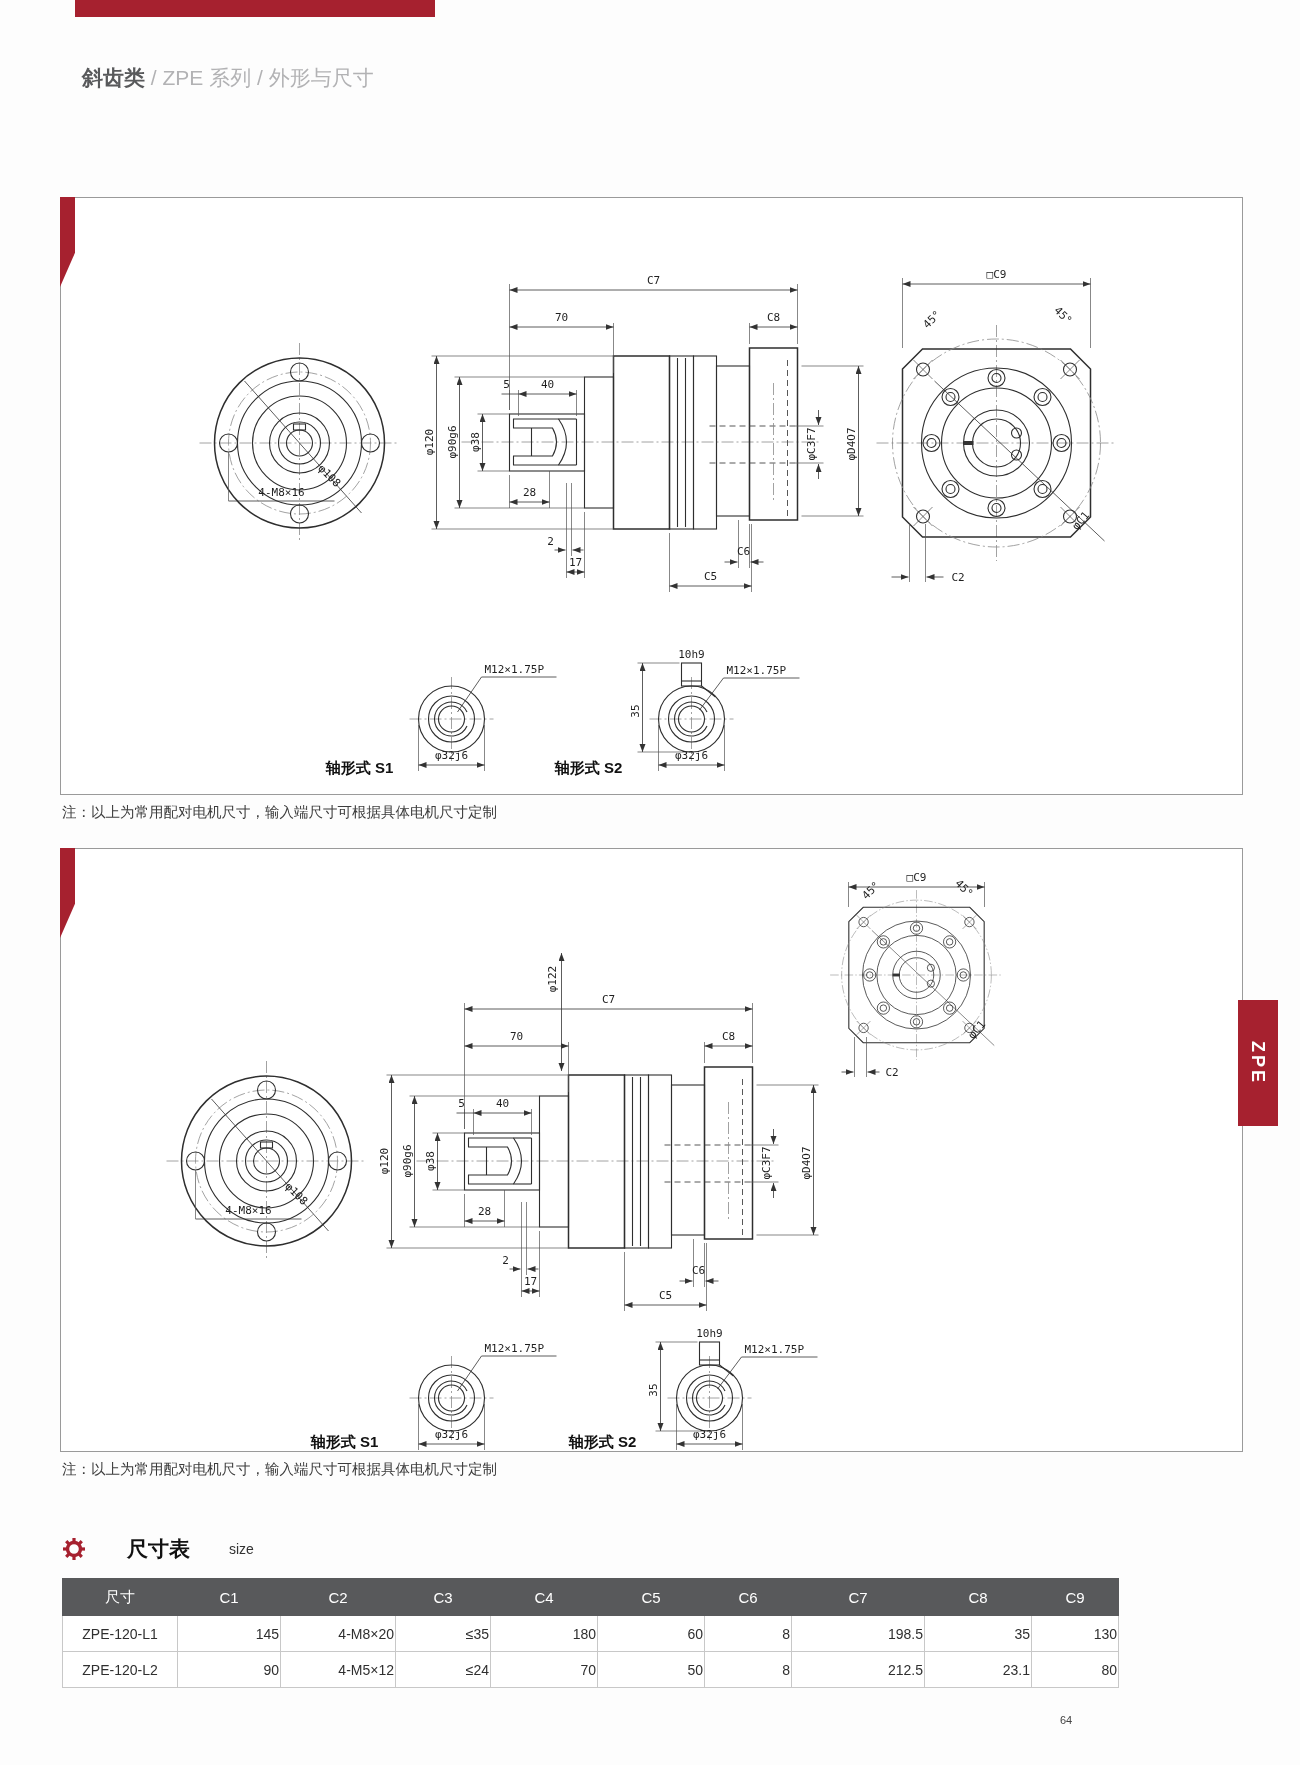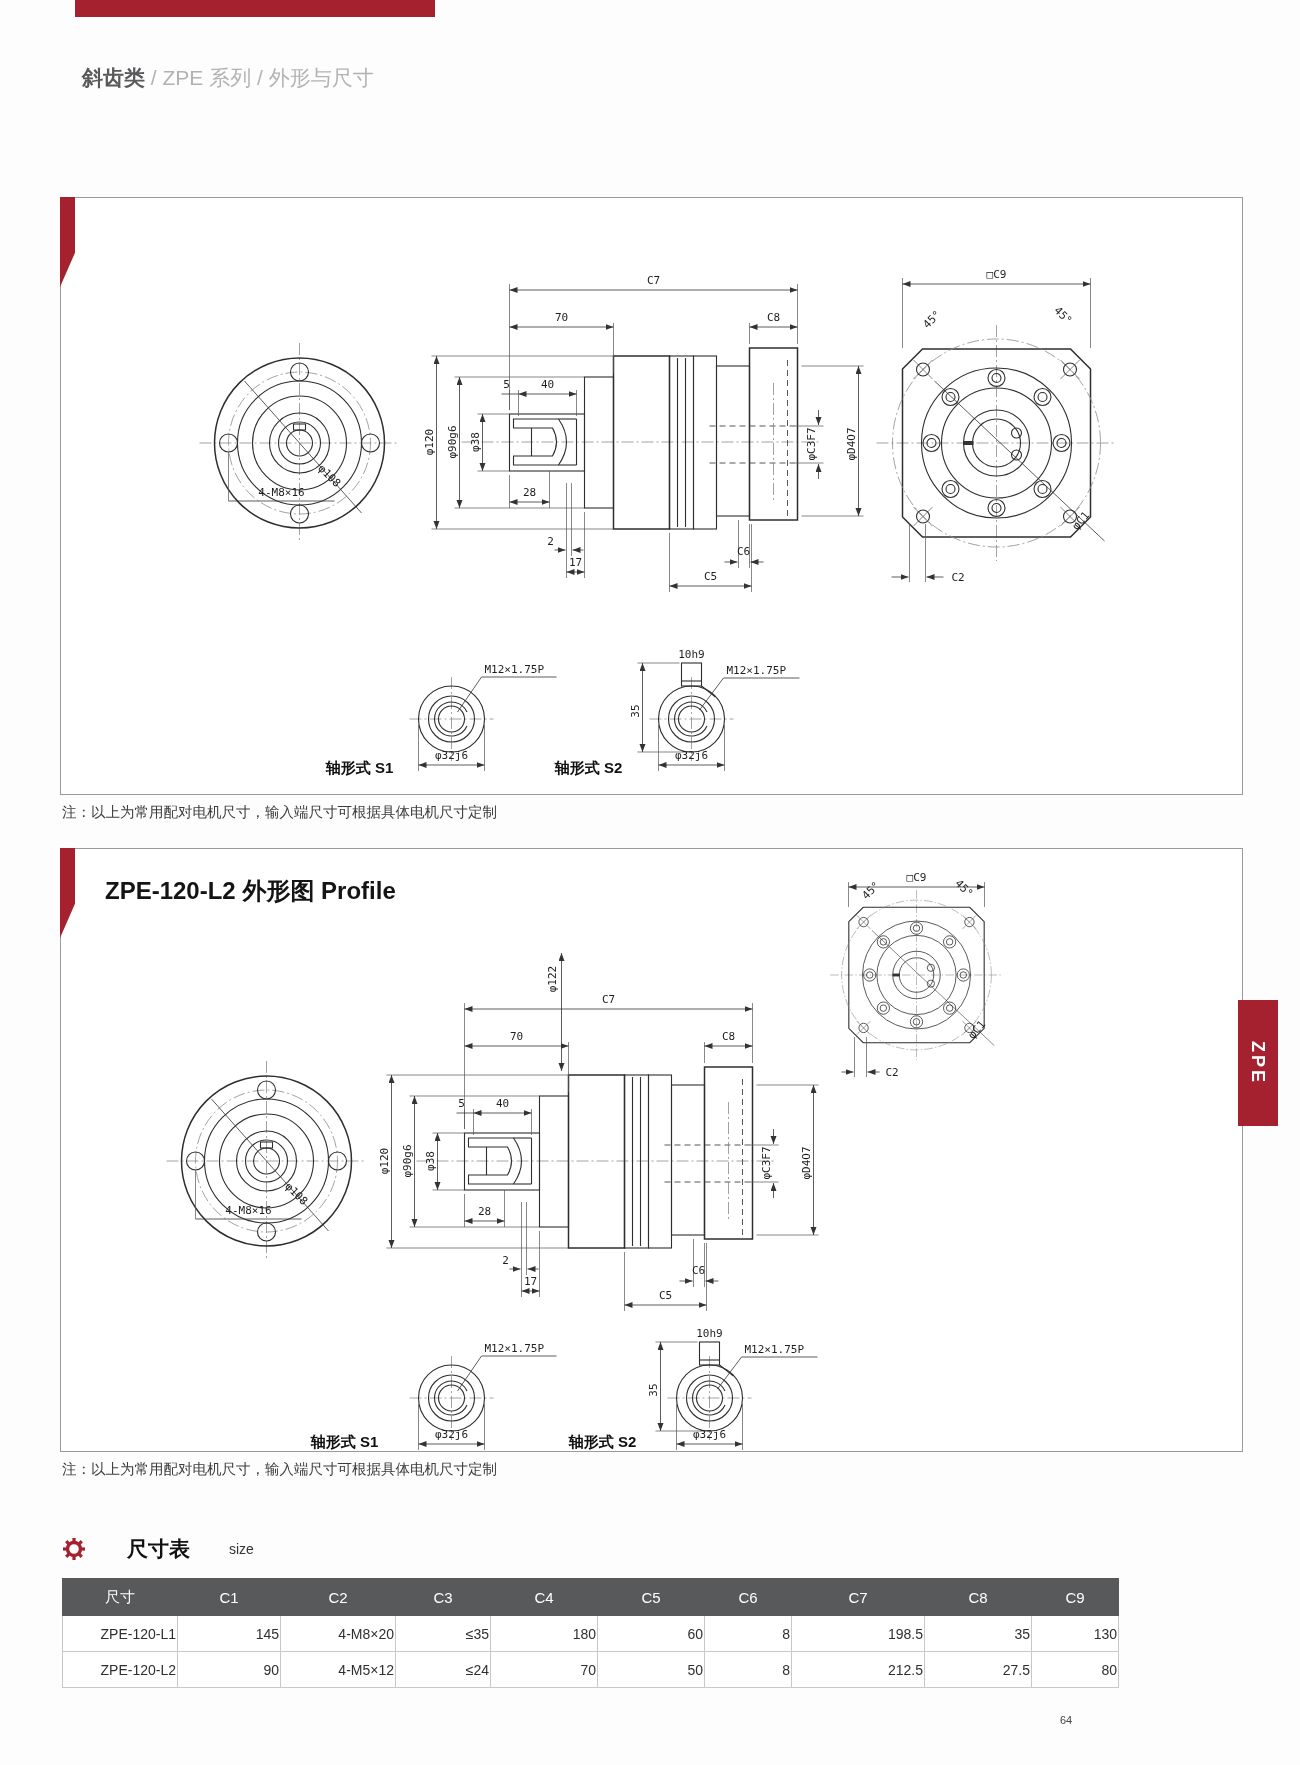--- a/index.html
+++ b/index.html
@@ -23,21 +23,21 @@
            color:#fff;writing-mode:vertical-rl;text-align:center;font-size:18px;font-weight:600;
            letter-spacing:3px;line-height:40px;}
   .size-head{position:absolute;left:62px;top:1535px;display:flex;align-items:center;gap:31px;}
   .size-zh{font-size:21px;font-weight:bold;color:#111;margin-left:10px;}
   .size-en{font-size:14px;color:#333;margin-left:8px;}
   .size-table{position:absolute;left:62px;top:1578px;width:1026px;border-collapse:collapse;
               table-layout:fixed;font-size:14px;}
   .size-table th{background:#58595B;color:#fff;font-weight:normal;font-size:15px;height:34px;
                  border:1px solid #58595B;}
   .size-table td{border:1px solid #c8c8c8;color:#2f2f2f;text-align:right;height:33px;background:#fff;}
-  .size-table td.model{text-align:right;}
+  .size-table td.model{text-align:center;}
   .size-table th:nth-child(1){width:112px;} .size-table th:nth-child(2){width:100px;}
   .size-table th:nth-child(3){width:112px;} .size-table th:nth-child(4){width:92px;}
   .size-table th:nth-child(5){width:104px;} .size-table th:nth-child(6){width:104px;}
   .size-table th:nth-child(7){width:84px;}  .size-table th:nth-child(8){width:130px;}
   .size-table th:nth-child(9){width:104px;} .size-table th:nth-child(10){width:84px;}
   .pagenum{position:absolute;left:1060px;top:1714px;font-size:11px;color:#444;}
   
   .ln{fill:none;stroke:#2e2e2e;stroke-width:1.1;}
   .lnh{fill:none;stroke:#2e2e2e;stroke-width:1.5;}
   .cl{fill:none;stroke:#8a8a8a;stroke-width:0.8;stroke-dasharray:12 3 2 3;}
@@ -289,21 +289,20 @@
       <use href="#s1-g" transform="translate(390,521)"></use>
       <use href="#s2-g" transform="translate(630,521)"></use>
       <text class="cap" x="298" y="575">轴形式 S1</text>
       <text class="cap" x="527" y="575">轴形式 S2</text>
     </svg>
   </section>
   <div class="note note1">注：以上为常用配对电机尺寸，输入端尺寸可根据具体电机尺寸定制</div>
 
   <section class="panel panel2">
     <div class="ribbon"></div>
-    <h2 class="ptitle">ZPE-120-L2 外形图 Profile</h2>
     <svg class="draw" viewBox="0 0 1180 602">
       <use href="#fv-g" transform="translate(205,312)"></use>
       <use href="#sv-g" transform="translate(-45,68)"></use>
 
       <line class="dim" x1="500" y1="104" x2="500" y2="222"></line>
       <text class="dt" transform="translate(494,130) rotate(-90)">φ122</text>
       <use href="#rv-g" transform="translate(855,126) scale(0.72)"></use>
 
       <line class="ext" x1="787" y1="58" x2="787" y2="33"></line>
       <line class="ext" x1="923" y1="58" x2="923" y2="33"></line>
@@ -376,20 +375,20 @@
         </tr>
         <tr>
           <td class="model">ZPE-120-L2</td>
           <td>90</td>
           <td>4-M5×12</td>
           <td>≤24</td>
           <td>70</td>
           <td>50</td>
           <td>8</td>
           <td>212.5</td>
-          <td>27.5</td>
+          <td>23.1</td>
           <td>80</td>
         </tr>
       </tbody>
   </table>
 
   <div class="pagenum">64</div>
 </div>
 
 </body></html>

